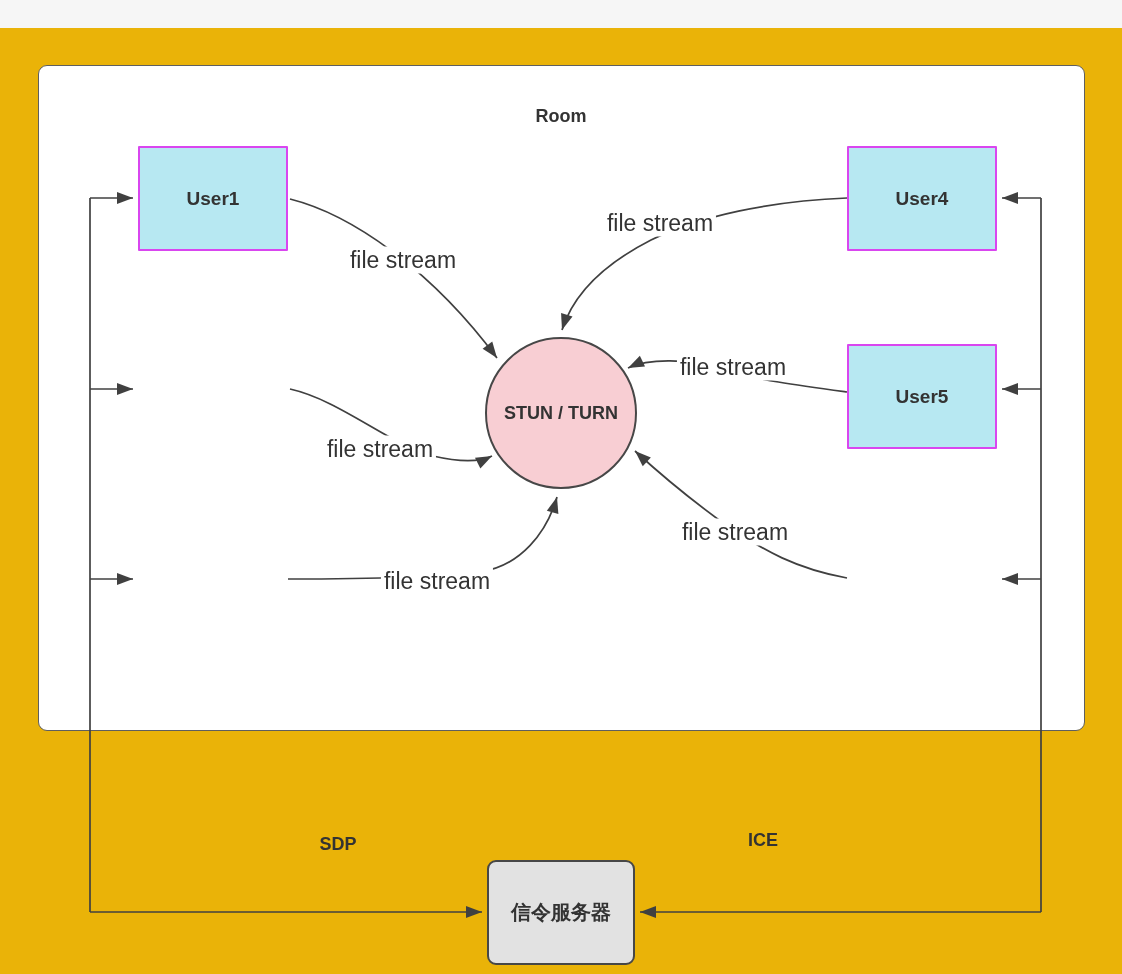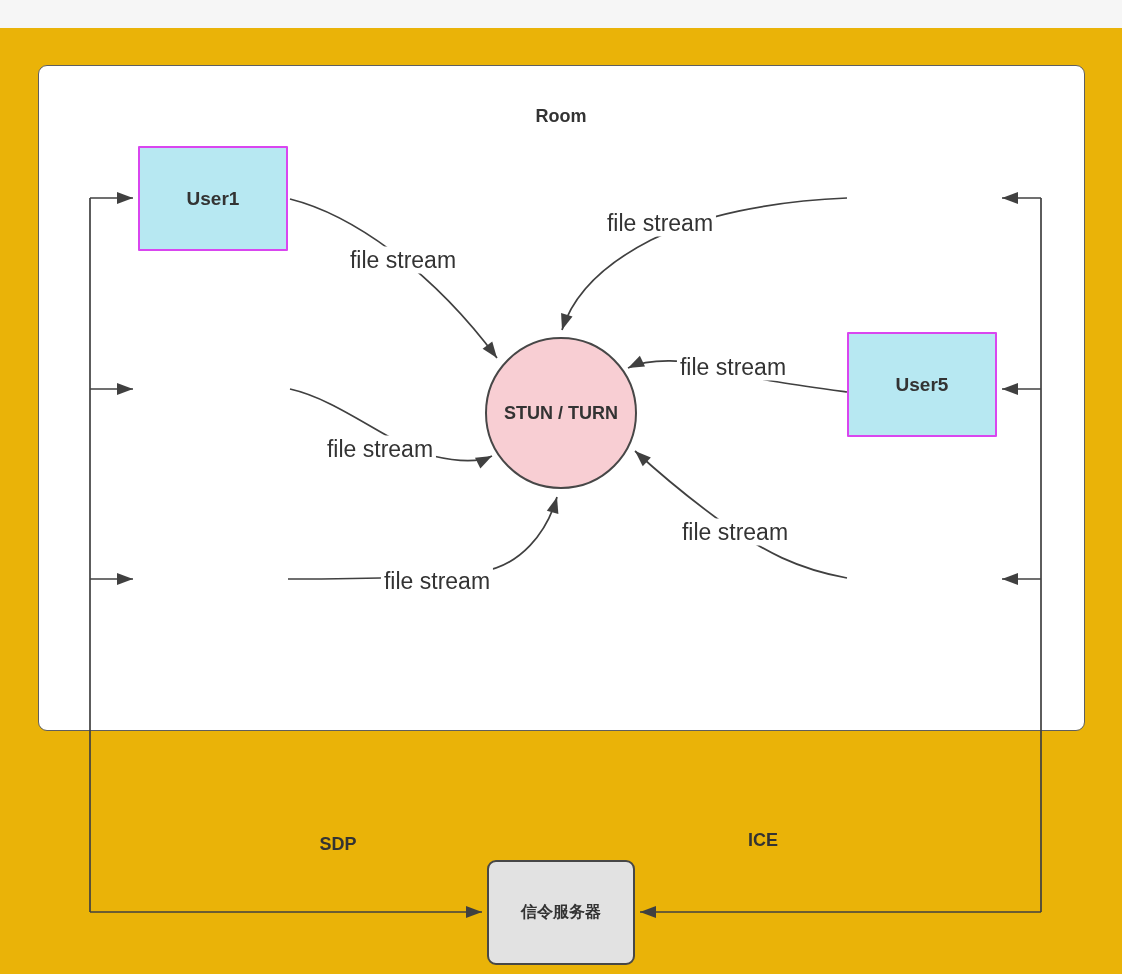--- a/index.html
+++ b/index.html
@@ -71,27 +71,27 @@
     border: 2px solid #474747;
     border-radius: 50%;
     font-size: 18px;
   }
   .signal-node {
     left: 487px; top: 832px;
     width: 148px; height: 105px;
     background: #e2e2e2;
     border: 2px solid #474747;
     border-radius: 9px;
-    font-size: 16px;
+    font-size: 20px;
   }
   .u1 { left: 138px; top: 118px; }
   .u2 { left: 138px; top: 308px; }
   .u3 { left: 138px; top: 499px; }
   .u4 { left: 847px; top: 118px; }
-  .u5 { left: 847px; top: 304px; }
+  .u5 { left: 847px; top: 316px; }
   .u6 { left: 847px; top: 499px; }
   
   .edge-label {
     position: absolute;
     transform: translate(-50%, -50%);
     font-size: 23px;
     font-weight: 400;
     color: #333333;
     background: #ffffff;
     padding: 0 3px;
@@ -146,20 +146,21 @@
 
     <path class="edge" d="M290,171 C350,186 430,240 497,330" marker-end="url(#arr)"></path>
     <path class="edge" d="M290,361 C340,372 392,418 433,428 C459,434 478,435 492,428" marker-end="url(#arr)"></path>
     <path class="edge" d="M288,551 C370,551 442,549 480,544 C521,538 547,504 557,469" marker-end="url(#arr)"></path>
     <path class="edge" d="M847,170 C770,173 700,188 651,212 C602,237 573,267 562,302" marker-end="url(#arr)"></path>
     <path class="edge" d="M847,364 C802,358 756,352 716,340 C689,331 649,330 628,340" marker-end="url(#arr)"></path>
     <path class="edge" d="M847,550 C797,541 764,523 726,497 C694,474 659,445 635,423" marker-end="url(#arr)"></path>
   </svg>
 
   <div class="node user-node u1">User1</div>
+  <div class="node user-node u4">User4</div>
   <div class="node user-node u5">User5</div>
 
   <div class="node stun-node">STUN / TURN</div>
 
   <div class="node signal-node">信令服务器</div>
 
   <div class="edge-label el1">file stream</div>
   <div class="edge-label el2">file stream</div>
   <div class="edge-label el3">file stream</div>
   <div class="edge-label el4">file stream</div>

